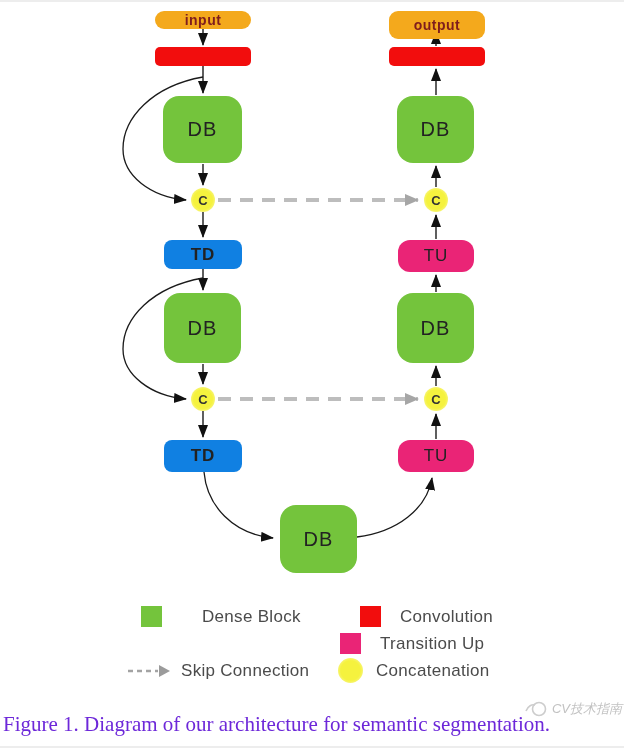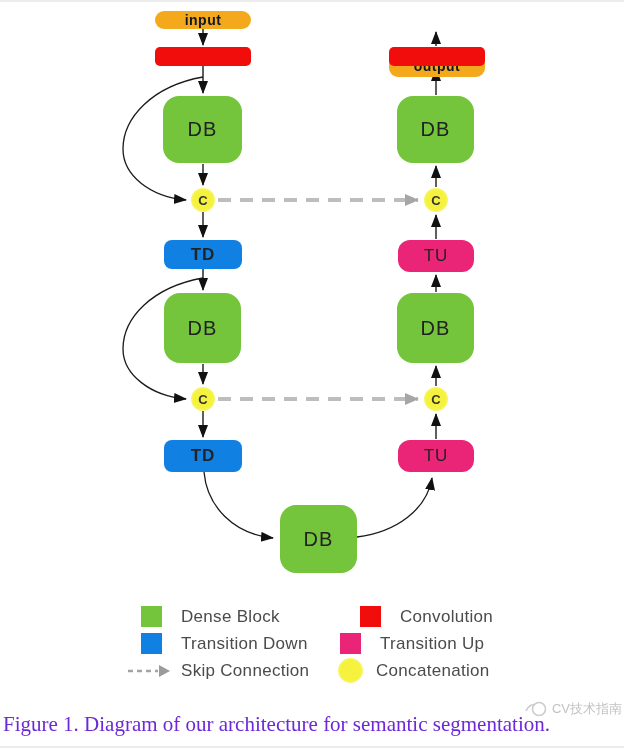--- a/index.html
+++ b/index.html
@@ -4,21 +4,21 @@
 <style>
   html,body{margin:0;padding:0;background:#ffffff;}
   body{width:624px;height:750px;position:relative;overflow:hidden;
        font-family:"Liberation Sans",sans-serif;}
   .stage{position:absolute;inset:0;}
   .edge-line{position:absolute;left:0;width:624px;height:2px;background:#ededed;}
   .wires{position:absolute;left:0;top:0;}
   .node{position:absolute;display:flex;align-items:center;justify-content:center;
         box-sizing:border-box;color:#222;}
   .pill{background:#f4a91c;border-radius:9px;font-weight:bold;font-size:14px;
-        color:#0f172a;letter-spacing:.5px;}
+        color:#7f1d1d;letter-spacing:.5px;}
   .convbar{background:#f20d0d;border-radius:5px;}
   .db{background:#74c43c;border-radius:16px;font-size:20px;letter-spacing:1px;font-weight:500;}
   .td{background:#1080e2;border-radius:8px;font-size:17px;letter-spacing:1px;font-weight:700;}
   .tu{background:#ea2476;border-radius:12px;font-size:17px;letter-spacing:1px;font-weight:500;}
   .cc{width:24px;height:24px;border-radius:50%;
       background:radial-gradient(circle,#f5f23e 55%,#f8f68c 80%,#fdfccf 100%);
       font-size:13px;font-weight:bold;color:#333;}
   .legend{position:absolute;left:0;top:0;width:624px;height:150px;}
   .leg-item{position:absolute;display:flex;align-items:center;color:#4b4b4b;
             font-size:17px;letter-spacing:.3px;}
@@ -26,21 +26,21 @@
   .sw.green{background:#74c43c;}
   .sw.blue{background:#1080e2;}
   .sw.red{background:#f20d0d;}
   .sw.pink{background:#ea2476;}
   .sw.circle{width:25px;height:25px;border-radius:50%;margin-right:13px;
       background:radial-gradient(circle,#f5f23e 55%,#f8f68c 80%,#fdfccf 100%);}
   .sw.arrow{width:46px;height:14px;margin-right:9px;background:none;}
   .caption{position:absolute;left:3px;top:712px;width:620px;white-space:nowrap;
            font-family:"Liberation Serif",serif;font-size:21px;color:#6d28d9;}
   .watermark{position:absolute;right:2px;top:700px;display:flex;align-items:center;
-             gap:3px;color:#c2c2c2;font-size:13px;}
+             gap:3px;color:#c2c2c2;font-size:13px;font-style:italic;}
 </style>
 </head>
 <body>
 
 <div class="stage">
 
   <div class="edge-line" style="top:0;"></div>
   <div class="edge-line" style="top:746px;"></div>
 
   <svg class="wires" width="624" height="600" viewBox="0 0 624 600">
@@ -80,21 +80,21 @@
       <path d="M357,537 C397,532 427,509 432,478" marker-end="url(#ab)"></path>
     </g>
 
     <g stroke="#bdbdbd" stroke-width="4" stroke-dasharray="13 9" fill="none">
       <path d="M218,200 H418" marker-end="url(#ag)"></path>
       <path d="M218,399 H418" marker-end="url(#ag)"></path>
     </g>
   </svg>
 
   <div class="node pill" style="left:155px;top:11px;width:96px;height:18px;">input</div>
-  <div class="node pill" style="left:389px;top:11px;width:96px;height:22px;margin-top:44px;">output</div>
+  <div class="node pill" style="left:389px;top:11px;width:96px;height:28px;">output</div>
 
   <div class="node convbar" style="left:155px;top:47px;width:96px;height:19px;"></div>
   <div class="node convbar" style="left:389px;top:47px;width:96px;height:19px;"></div>
 
   <div class="node db" style="left:163px;top:96px;width:79px;height:67px;">DB</div>
   <div class="node cc" style="left:191px;top:188px;">C</div>
   <div class="node td" style="left:164px;top:240px;width:78px;height:29px;">TD</div>
   <div class="node db" style="left:164px;top:293px;width:77px;height:70px;">DB</div>
   <div class="node cc" style="left:191px;top:387px;">C</div>
   <div class="node td" style="left:164px;top:440px;width:78px;height:32px;">TD</div>
@@ -102,27 +102,23 @@
   <div class="node db" style="left:280px;top:505px;width:77px;height:68px;">DB</div>
 
   <div class="node tu" style="left:398px;top:440px;width:76px;height:32px;">TU</div>
   <div class="node cc" style="left:424px;top:387px;">C</div>
   <div class="node db" style="left:397px;top:293px;width:77px;height:70px;">DB</div>
   <div class="node tu" style="left:398px;top:240px;width:76px;height:32px;">TU</div>
   <div class="node cc" style="left:424px;top:188px;">C</div>
   <div class="node db" style="left:397px;top:96px;width:77px;height:67px;">DB</div>
 
   <div class="legend">
-    <div class="leg-item" style="left:141px;top:606px;">
+    <div class="leg-item" style="left:141px;top:606px;gap:21px;">
       <span class="sw green"></span>
       <span>Dense Block</span>
-    </div>
-    <div class="leg-item" style="left:141px;top:633px;">
-      <span class="sw blue"></span>
-      <span>Transition Down</span>
     </div>
     <div class="leg-item" style="left:126px;top:661px;">
       <svg class="sw arrow" viewBox="0 0 46 14">
         <line x1="2" y1="7" x2="32" y2="7" stroke="#a3a3a3" stroke-width="2.4" stroke-dasharray="5 4"></line>
         <polygon points="33,1 44,7 33,13" fill="#9b9b9b"></polygon>
       </svg>
       <span>Skip Connection</span>
     </div>
     <div class="leg-item" style="left:340px;top:606px;margin-left:20px;">
       <span class="sw red"></span>

